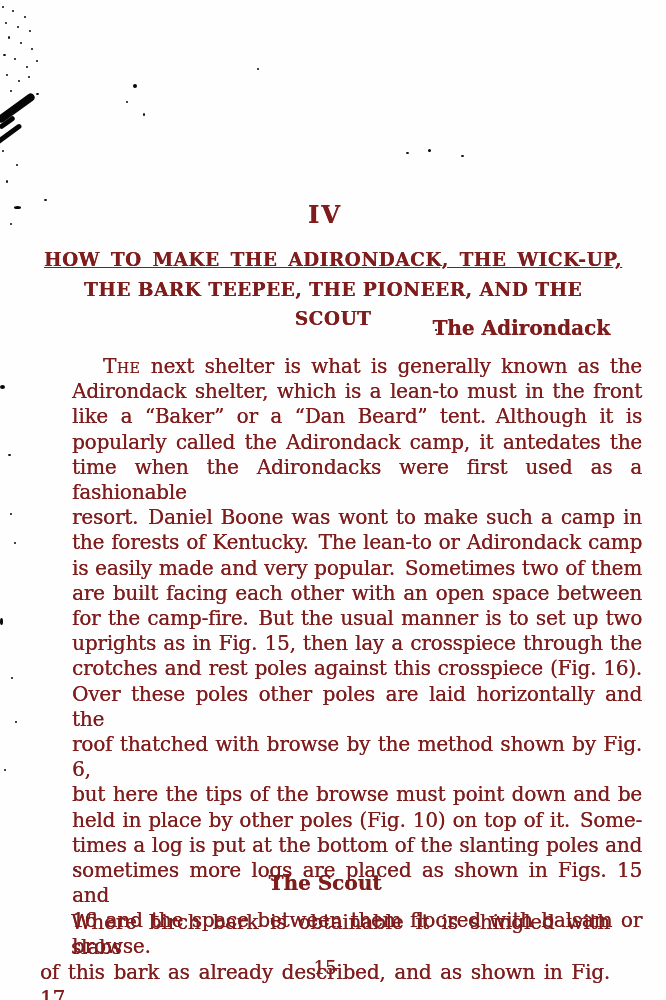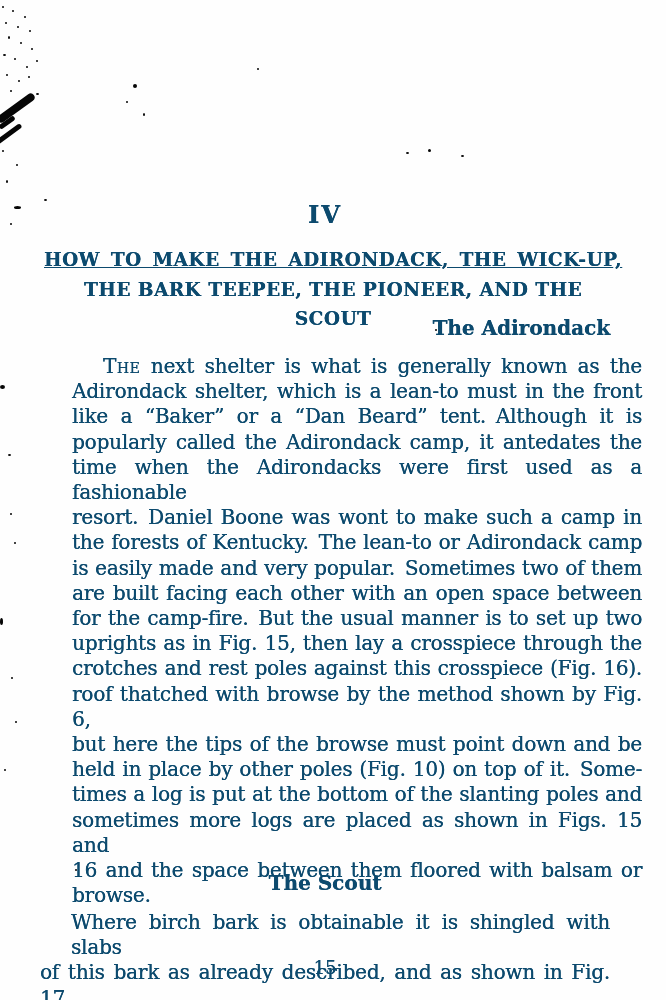--- a/index.html
+++ b/index.html
@@ -1,20 +1,20 @@
 <!DOCTYPE html>
 <html><head>
 <meta charset="utf-8">
 <style>
   html,body { margin:0; padding:0; background:#ffffff; }
   .page {
     position:relative;
     width:666px; height:1000px;
     background:#fefefe;
-    color:#0c4a6e;
+    color:#7f1d1d;
     font-family:"DejaVu Serif","Liberation Serif",serif;
     overflow:hidden;
     text-shadow:0.25px 0 0 currentColor;
   }
   .numeral {
     position:absolute; top:200px; left:40px; width:570px;
     text-align:center; font-size:24px; font-weight:bold; letter-spacing:2px;
   }
   .chapter-title {
     position:absolute; top:245px; left:44px; width:578px;
@@ -114,20 +114,21 @@
     <div class="line">like a “Baker” or a “Dan Beard” tent. Although it is</div>
     <div class="line">popularly called the Adirondack camp, it antedates the</div>
     <div class="line">time when the Adirondacks were first used as a fashionable</div>
     <div class="line">resort. Daniel Boone was wont to make such a camp in</div>
     <div class="line">the forests of Kentucky. The lean-to or Adirondack camp</div>
     <div class="line">is easily made and very popular. Sometimes two of them</div>
     <div class="line">are built facing each other with an open space between</div>
     <div class="line">for the camp-fire. But the usual manner is to set up two</div>
     <div class="line">uprights as in Fig. 15, then lay a crosspiece through the</div>
     <div class="line">crotches and rest poles against this crosspiece (Fig. 16).</div>
+    <div class="line">Over these poles other poles are laid horizontally and the</div>
     <div class="line">roof thatched with browse by the method shown by Fig. 6,</div>
     <div class="line">but here the tips of the browse must point down and be</div>
     <div class="line">held in place by other poles (Fig. 10) on top of it. Some-</div>
     <div class="line">times a log is put at the bottom of the slanting poles and</div>
     <div class="line">sometimes more logs are placed as shown in Figs. 15 and</div>
     <div class="line">16 and the space between them floored with balsam or</div>
     <div class="line lastline">browse.</div>
   </div>
 
   <div class="subhead" id="subhead2">The Scout</div>

